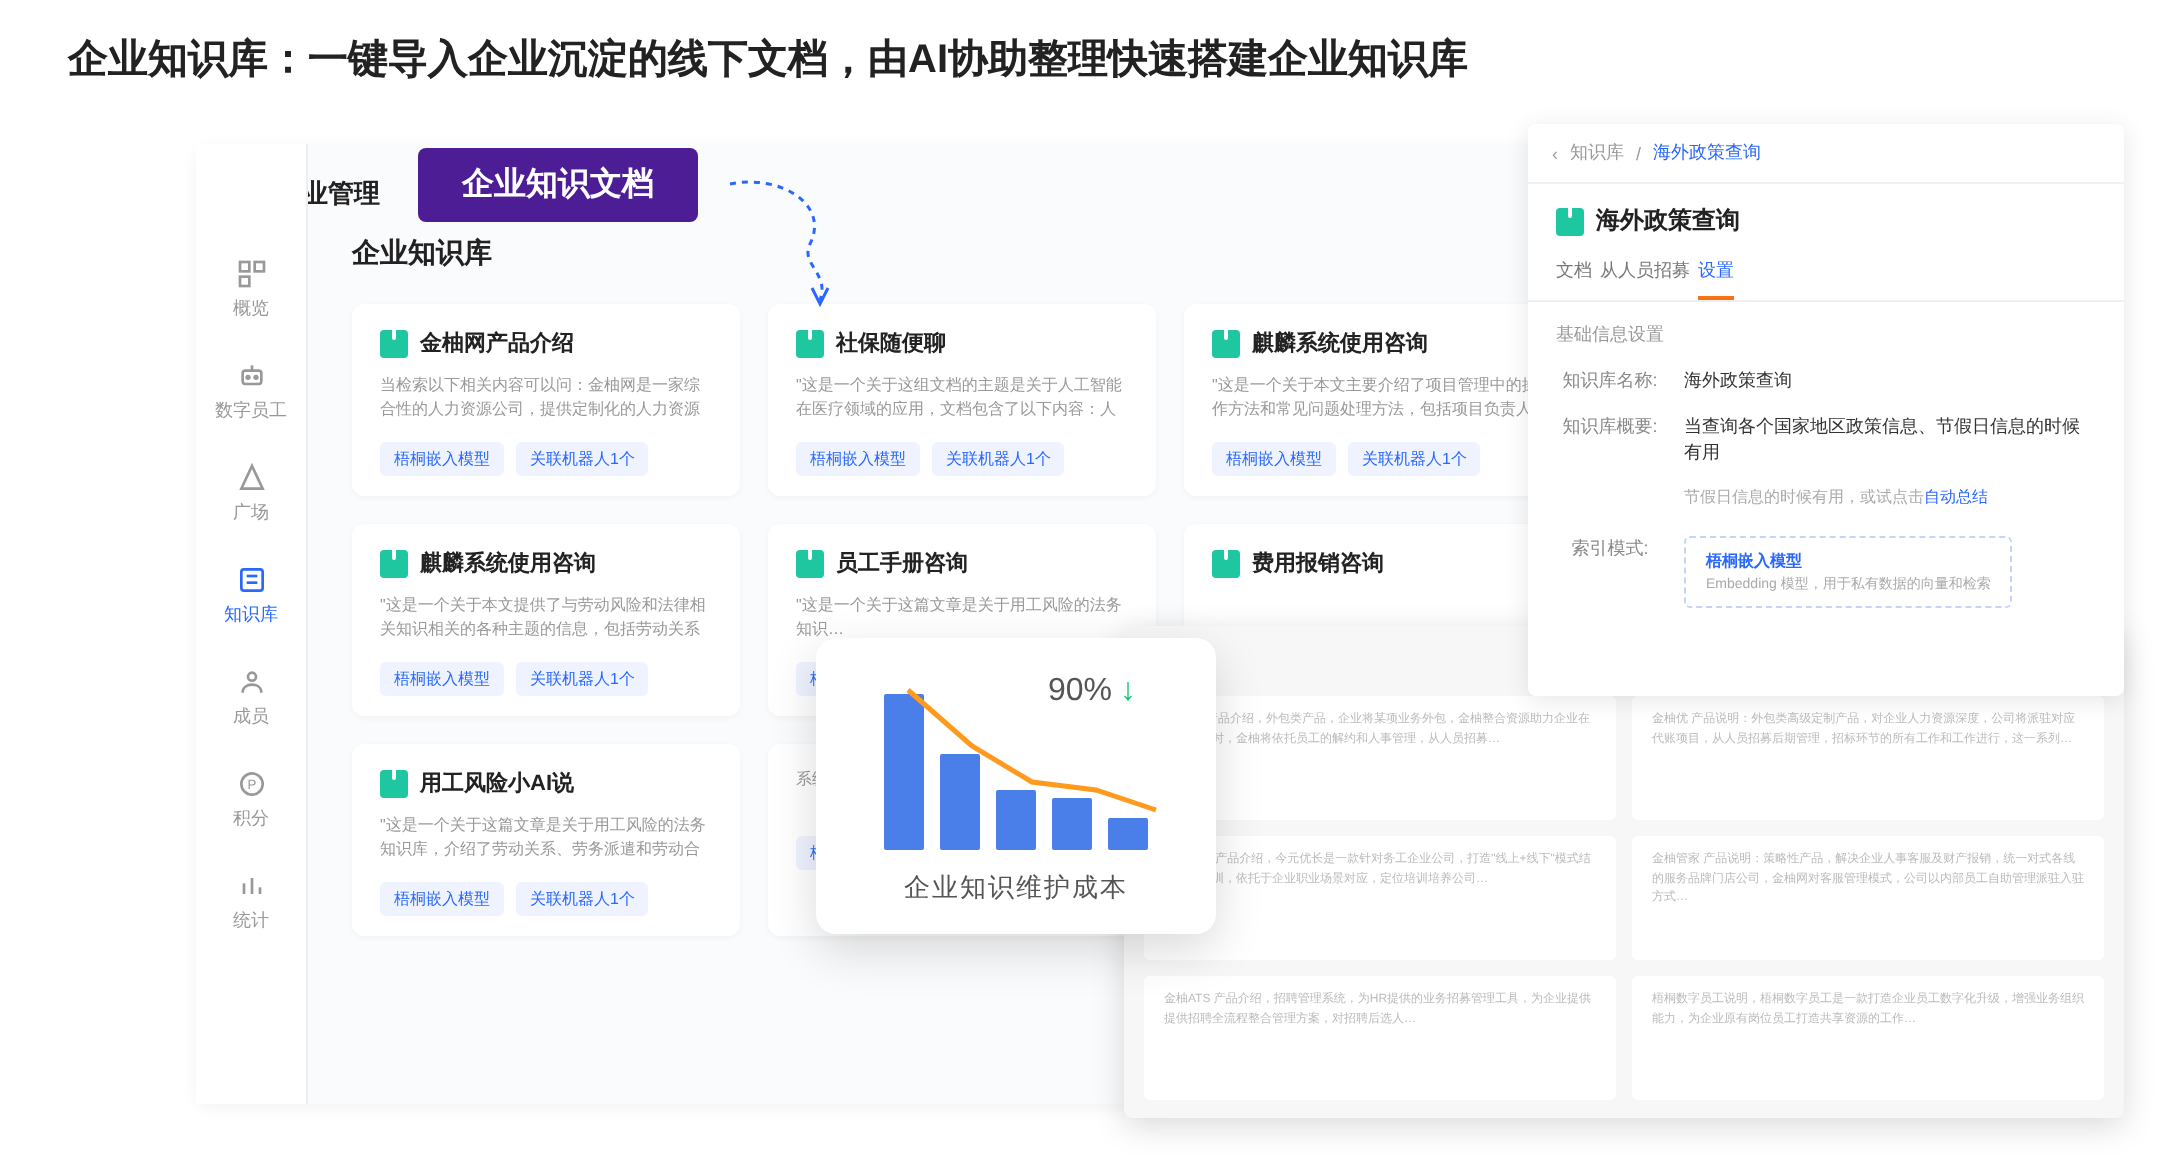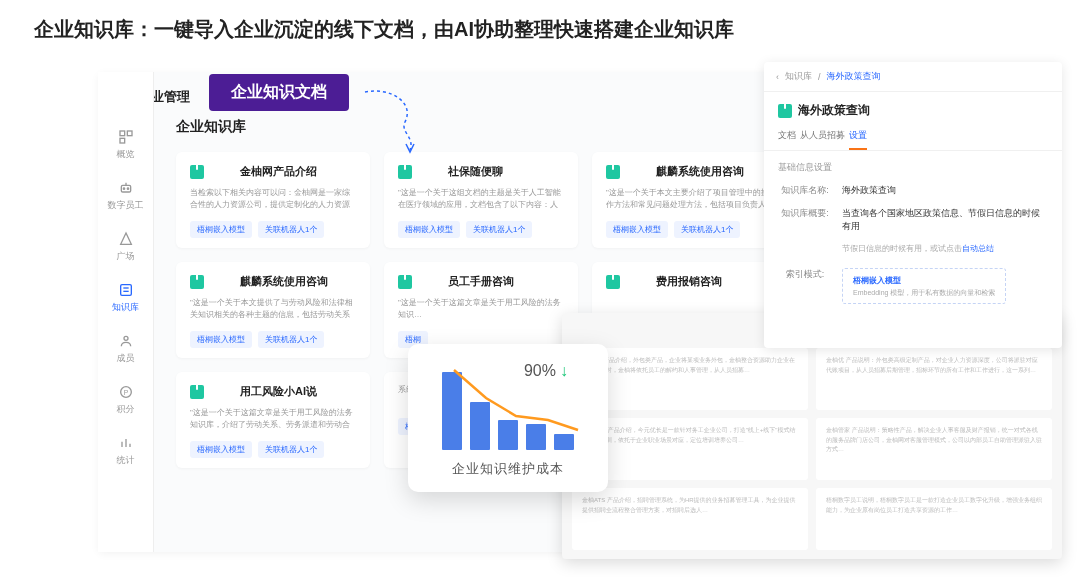--- a/index.html
+++ b/index.html
@@ -19,21 +19,21 @@
 .logo-text { font-size: 13px; font-weight: 700; color: #222; }
 
 .content-area { margin-left: 56px; padding: 46px 22px 0 22px; }
 .content-title { font-size: 14px; font-weight: 700; color: #222; margin-bottom: 16px; }
 
 .card-grid { display: grid; grid-template-columns: repeat(3, 1fr); gap: 14px; }
 .card { background: #fff; border-radius: 6px; padding: 12px 14px 10px; box-shadow: 0 1px 3px rgba(0,0,0,0.04); }
 .card-title-row { display: flex; align-items: center; gap: 6px; margin-bottom: 8px; }
 .card-icon { width: 14px; height: 14px; background: #1fc7a1; border-radius: 2px; position: relative; }
 .card-icon::after { content:''; position:absolute; top:0; left:50%; width:2px; height:5px; background:#fff; transform: translateX(-50%); border-radius: 0 0 1px 1px; }
-.card-title { font-size: 11px; font-weight: 700; color: #222; margin-left: 30px; }
+.card-title { font-size: 11px; font-weight: 700; color: #222; }
 .card-desc { font-size: 8px; color: #999; line-height: 1.5; margin-bottom: 10px; height: 24px; overflow: hidden; }
 .card-tags { display: flex; gap: 6px; }
 .tag { font-size: 8px; color: #2968ff; background: #eef3ff; padding: 3px 7px; border-radius: 3px; }
 
 .orange-pill { position: absolute; left: 209px; top: 74px; background: #4c1d95; color: #fff; font-size: 16px; font-weight: 600; padding: 8px 22px; border-radius: 4px; z-index: 5; }
 .dotted-arrow { position: absolute; left: 360px; top: 82px; z-index: 4; }
 
 .detail-panel { position: absolute; right: 18px; top: 62px; width: 298px; height: 286px; background: #fff; border-radius: 4px; box-shadow: 0 2px 12px rgba(0,0,0,0.1); z-index: 3; padding: 0; }
 .detail-header { display: flex; align-items: center; gap: 6px; padding: 8px 12px; border-bottom: 1px solid #f0f0f0; font-size: 9px; color: #999; }
 .detail-header .crumb-active { color: #2968ff; }
@@ -56,21 +56,21 @@
 .browser-panel { position: absolute; right: 18px; bottom: 18px; width: 500px; height: 246px; background: #f7f7f7; border-radius: 4px; box-shadow: 0 4px 16px rgba(0,0,0,0.15); z-index: 2; padding: 10px; overflow: hidden; }
 .browser-top { display: flex; justify-content: flex-end; gap: 6px; margin-bottom: 8px; align-items: center; }
 .browser-input { width: 60px; height: 16px; background: #fff; border: 1px solid #e5e5e5; border-radius: 3px; font-size: 7px; color: #bbb; padding: 0 4px; display:flex; align-items:center; }
 .browser-btn { background: #2968ff; color: #fff; font-size: 8px; padding: 3px 10px; border-radius: 3px; border: none; }
 .slab-grid { display: grid; grid-template-columns: 1fr 1fr; gap: 8px; }
 .slab { background: #fff; border-radius: 3px; padding: 8px 10px; height: 62px; overflow: hidden; }
 .slab-text { font-size: 6px; color: #bbb; line-height: 1.6; }
 .black-badge { position: absolute; right: 8px; top: 0; background: #222; color: #fff; font-size: 8px; padding: 2px 6px; border-radius: 3px; transform: translateY(-40%); z-index: 6;}
 .close-dot { position:absolute; right: -6px; top: 12px; width: 14px; height: 14px; background: #fff; border-radius: 50%; box-shadow: 0 1px 3px rgba(0,0,0,0.2); display:flex; align-items:center; justify-content:center; font-size:9px; color:#666; }
 
-.center-card { position: absolute; left: 408px; top: 344px; width: 200px; background: #fff; border-radius: 10px; box-shadow: 0 8px 24px rgba(0,0,0,0.15); z-index: 10; padding: 16px 18px 14px; text-align: center; }
+.center-card { position: absolute; left: 408px; top: 319px; width: 200px; background: #fff; border-radius: 10px; box-shadow: 0 8px 24px rgba(0,0,0,0.15); z-index: 10; padding: 16px 18px 14px; text-align: center; }
 .center-chart { height: 90px; position: relative; margin-bottom: 10px; display:flex; align-items:flex-end; justify-content:center; gap:8px; }
 .center-percent { position:absolute; right: 22px; top: 2px; font-size: 16px; color: #555; font-weight: 500;}
 .center-arrow-down { color: #1fc77a; margin-left: 4px; }
 .center-caption { font-size: 13px; color: #555; letter-spacing: 1px; }
 .bar { width: 20px; background: #4a7ee8; border-radius: 1px; }
 
 svg { display: block; }
 </style>
 </head>
 <body>

